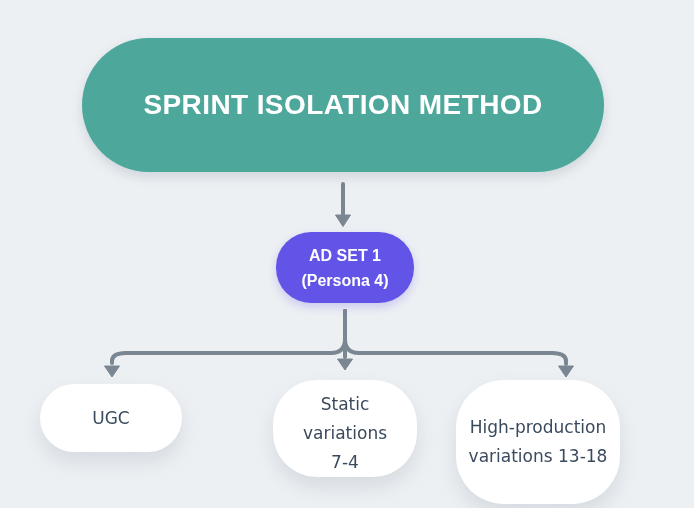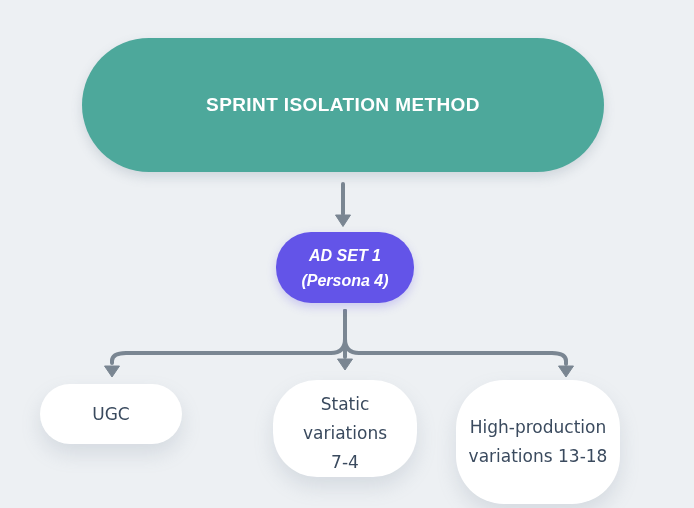--- a/index.html
+++ b/index.html
@@ -19,39 +19,39 @@
   .node {
     position: absolute; display: flex; flex-direction: column;
     align-items: center; justify-content: center; text-align: center;
   }
   .node-root {
     left: 82px; top: 38px; width: 522px; height: 134px;
     background: var(--teal); border-radius: 67px;
     box-shadow: 0 5px 12px rgba(90,110,130,0.20);
   }
   .node-root .label {
-    color: var(--node-text); font-weight: bold; font-size: 19px;
+    color: var(--node-text); font-weight: bold; font-size: 28px;
     letter-spacing: 0.4px;
   }
   .node-adset {
     left: 276px; top: 232px; width: 138px; height: 71px;
     background: var(--purple); border-radius: 35px;
     box-shadow: 0 4px 10px rgba(99,84,232,0.25);
   }
   .node-adset .label {
-    color: var(--node-text); font-weight: bold; font-size: 16px; line-height: 25px; font-style: italic;
+    color: var(--node-text); font-weight: bold; font-size: 16px; line-height: 25px;
   }
   .leaf {
     background: var(--leaf-bg);
     box-shadow: 0 10px 20px rgba(120,135,155,0.20);
     color: var(--leaf-text);
     font-family: "DejaVu Sans", sans-serif;
     font-size: 17px; line-height: 29px;
   }
-  .leaf-1 { left: 40px;  top: 384px; width: 142px; height: 60px;  border-radius: 34px; }
+  .leaf-1 { left: 40px;  top: 384px; width: 142px; height: 68px;  border-radius: 34px; }
   .leaf-2 { left: 273px; top: 380px; width: 144px; height: 97px;  border-radius: 44px; justify-content: flex-end; }
   .leaf-3 { left: 456px; top: 380px; width: 164px; height: 124px; border-radius: 48px; }
 </style>
 </head>
 <body>
 
 <div class="canvas">
 
   <svg class="connectors" width="694" height="508" viewBox="0 0 694 508" aria-hidden="true">
     <g>

